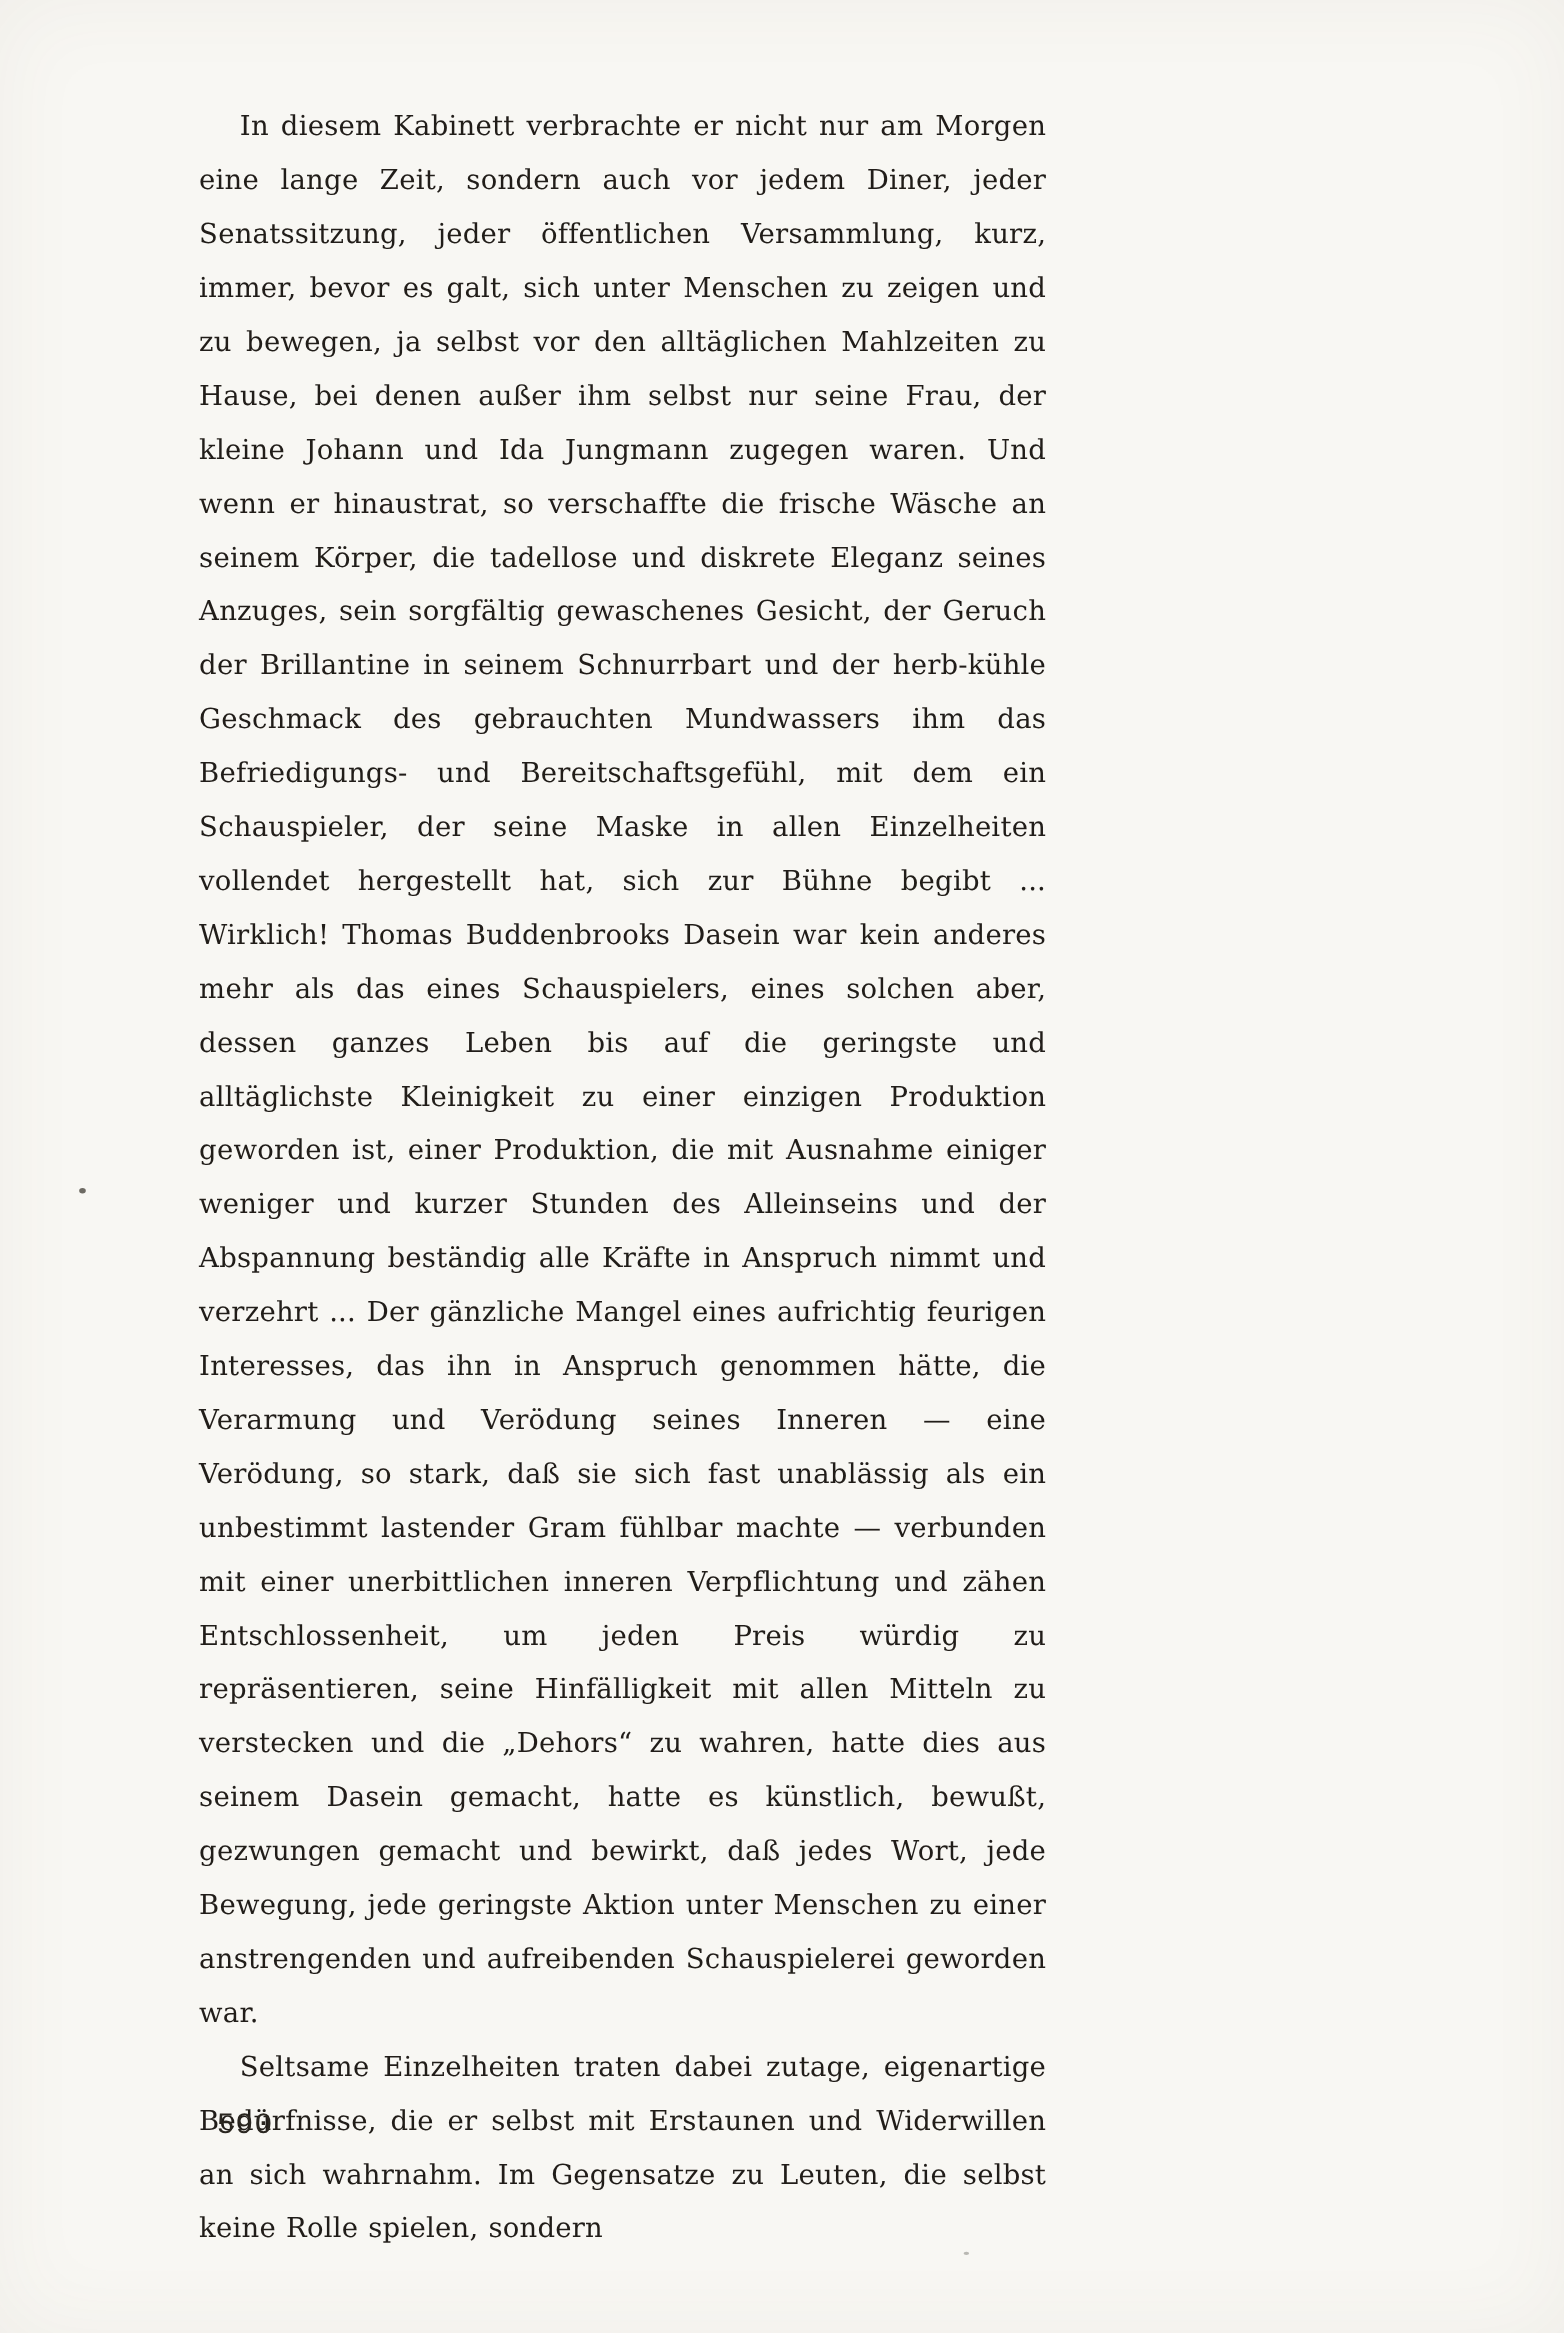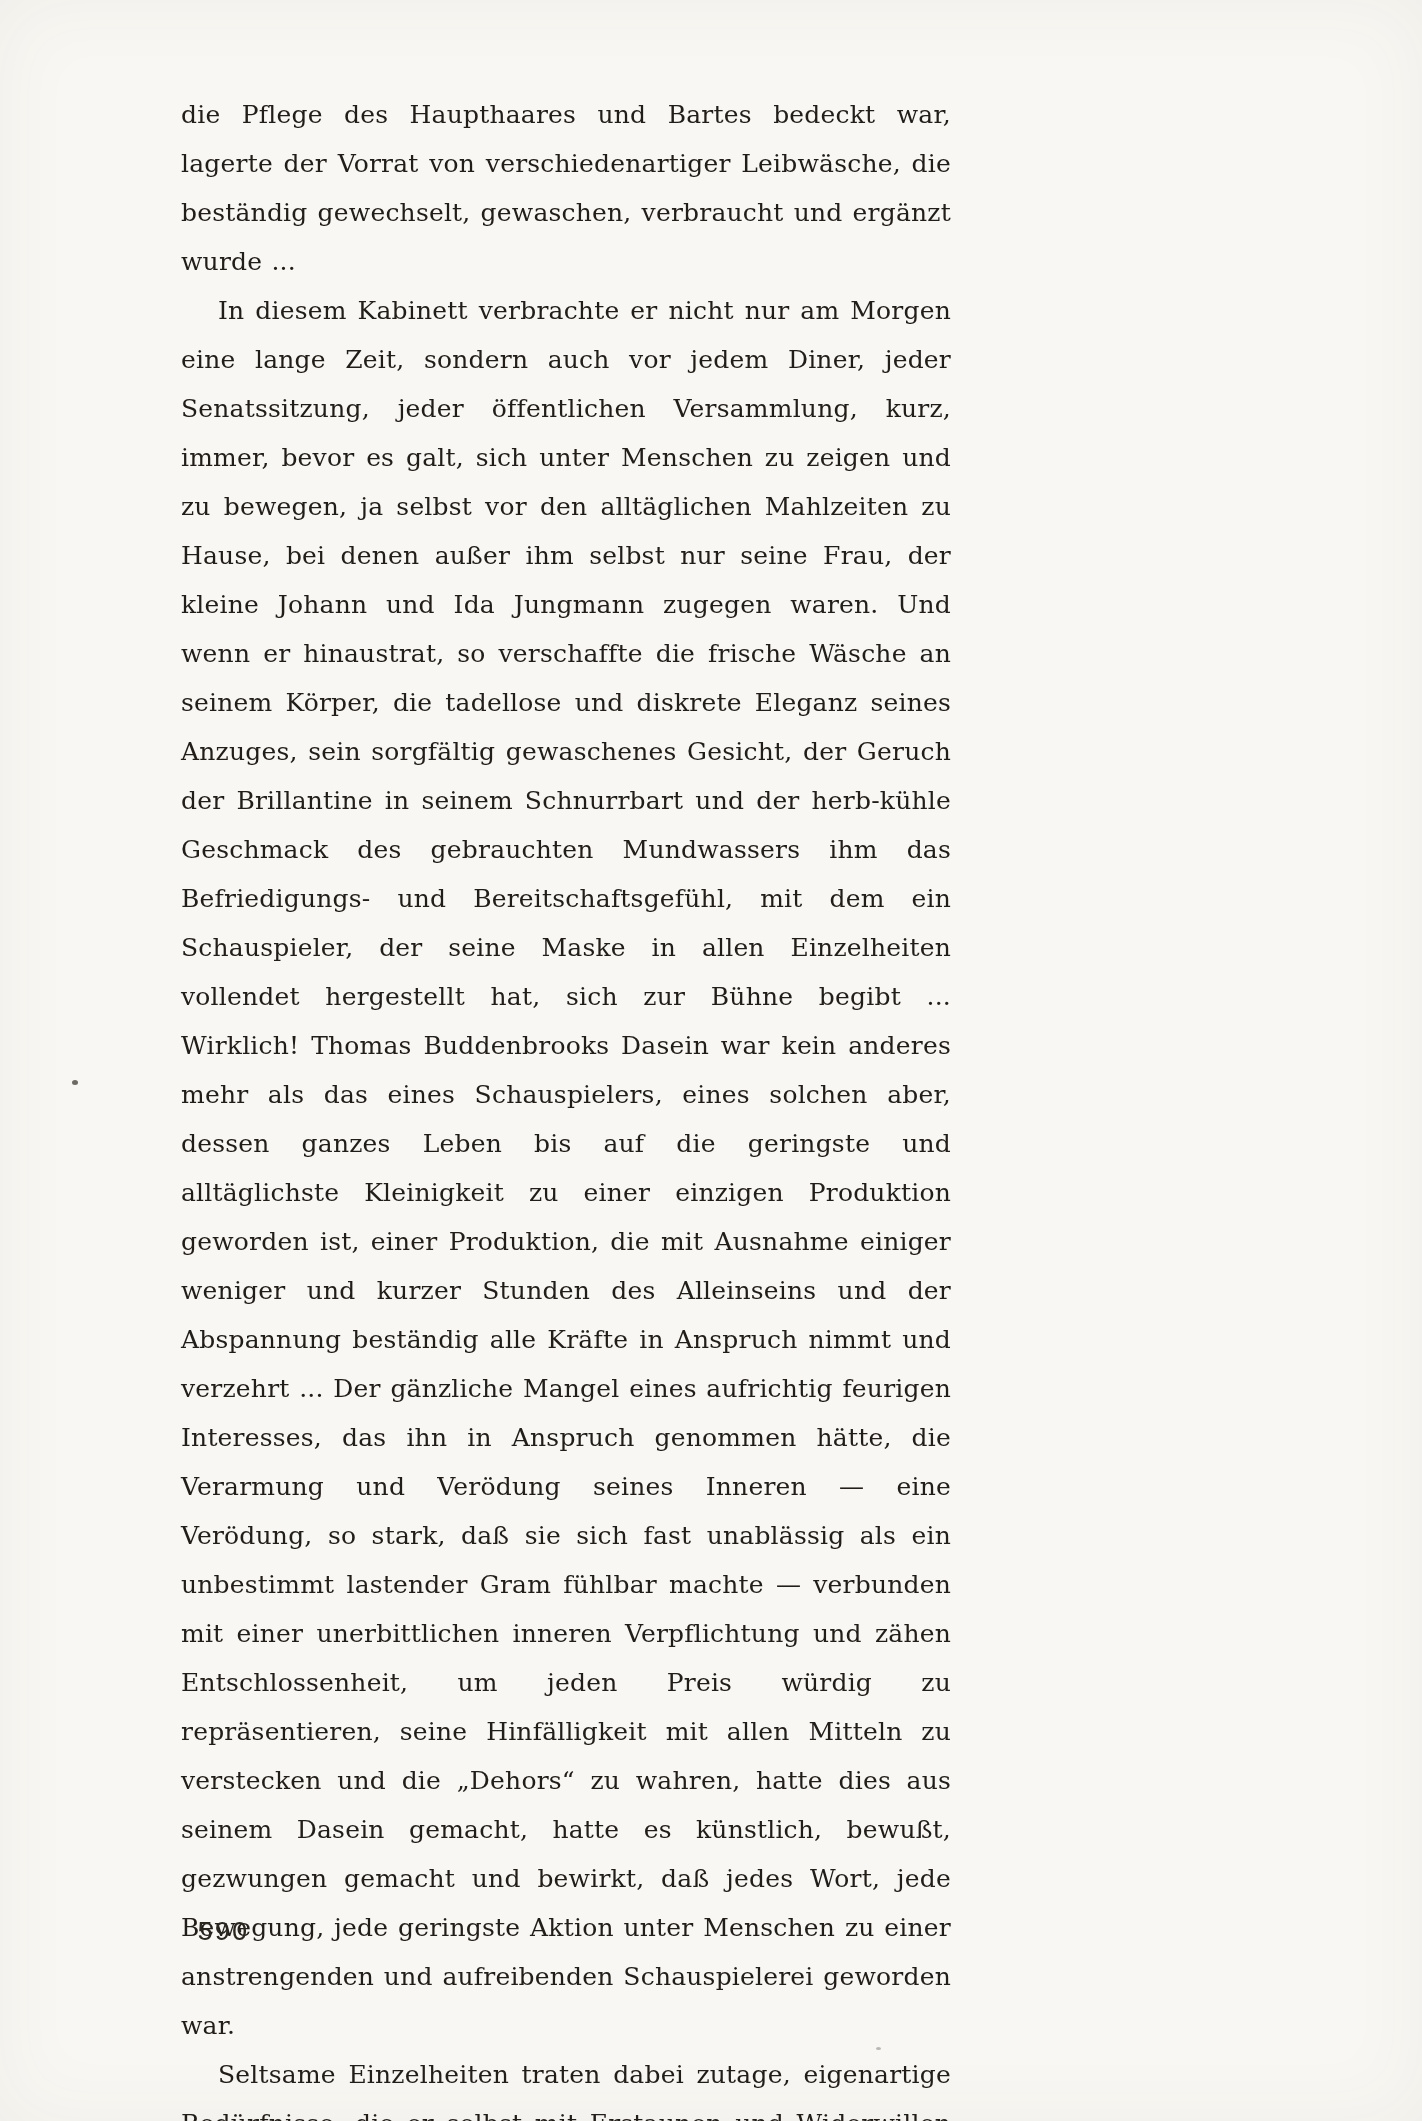--- a/index.html
+++ b/index.html
@@ -55,21 +55,20 @@
     .speck.faint {
       opacity: 0.45;
     }
   </style>
 </head>
 <body>
 
 <div class="page">
 
   <div class="text-block">
-    <p class="para">die Pflege des Haupthaares und Bartes bedeckt war, lagerte der Vorrat von verschiedenartiger Leibwäsche, die beständig gewechselt, gewaschen, verbraucht und ergänzt wurde ...</p>
     <p class="para indent">In diesem Kabinett verbrachte er nicht nur am Morgen eine lange Zeit, sondern auch vor jedem Diner, jeder Senatssitzung, jeder öffentlichen Versammlung, kurz, immer, bevor es galt, sich unter Menschen zu zeigen und zu bewegen, ja selbst vor den alltäglichen Mahlzeiten zu Hause, bei denen außer ihm selbst nur seine Frau, der kleine Johann und Ida Jungmann zugegen waren. Und wenn er hinaustrat, so verschaffte die frische Wäsche an seinem Körper, die tadellose und diskrete Eleganz seines Anzuges, sein sorgfältig gewaschenes Gesicht, der Geruch der Brillantine in seinem Schnurrbart und der herb-kühle Geschmack des gebrauchten Mundwassers ihm das Befriedigungs- und Bereitschaftsgefühl, mit dem ein Schauspieler, der seine Maske in allen Einzelheiten vollendet hergestellt hat, sich zur Bühne begibt ... Wirklich! Thomas Buddenbrooks Dasein war kein anderes mehr als das eines Schauspielers, eines solchen aber, dessen ganzes Leben bis auf die geringste und alltäglichste Kleinigkeit zu einer einzigen Produktion geworden ist, einer Produktion, die mit Ausnahme einiger weniger und kurzer Stunden des Alleinseins und der Abspannung beständig alle Kräfte in Anspruch nimmt und verzehrt ... Der gänzliche Mangel eines aufrichtig feurigen Interesses, das ihn in Anspruch genommen hätte, die Verarmung und Verödung seines Inneren — eine Verödung, so stark, daß sie sich fast unablässig als ein unbestimmt lastender Gram fühlbar machte — verbunden mit einer unerbittlichen inneren Verpflichtung und zähen Entschlossenheit, um jeden Preis würdig zu repräsentieren, seine Hinfälligkeit mit allen Mitteln zu verstecken und die „Dehors“ zu wahren, hatte dies aus seinem Dasein gemacht, hatte es künstlich, bewußt, gezwungen gemacht und bewirkt, daß jedes Wort, jede Bewegung, jede geringste Aktion unter Menschen zu einer anstrengenden und aufreibenden Schauspielerei geworden war.</p>
     <p class="para indent">Seltsame Einzelheiten traten dabei zutage, eigenartige Bedürfnisse, die er selbst mit Erstaunen und Widerwillen an sich wahrnahm. Im Gegensatze zu Leuten, die selbst keine Rolle spielen, sondern</p>
   </div>
 
   <div class="page-number">590</div>
 
   <div class="speck" style="left: 72px; top: 1080px; width: 6px; height: 5px;"></div>
   <div class="speck faint" style="left: 876px; top: 2047px; width: 5px; height: 3px;"></div>
 
 </div>

